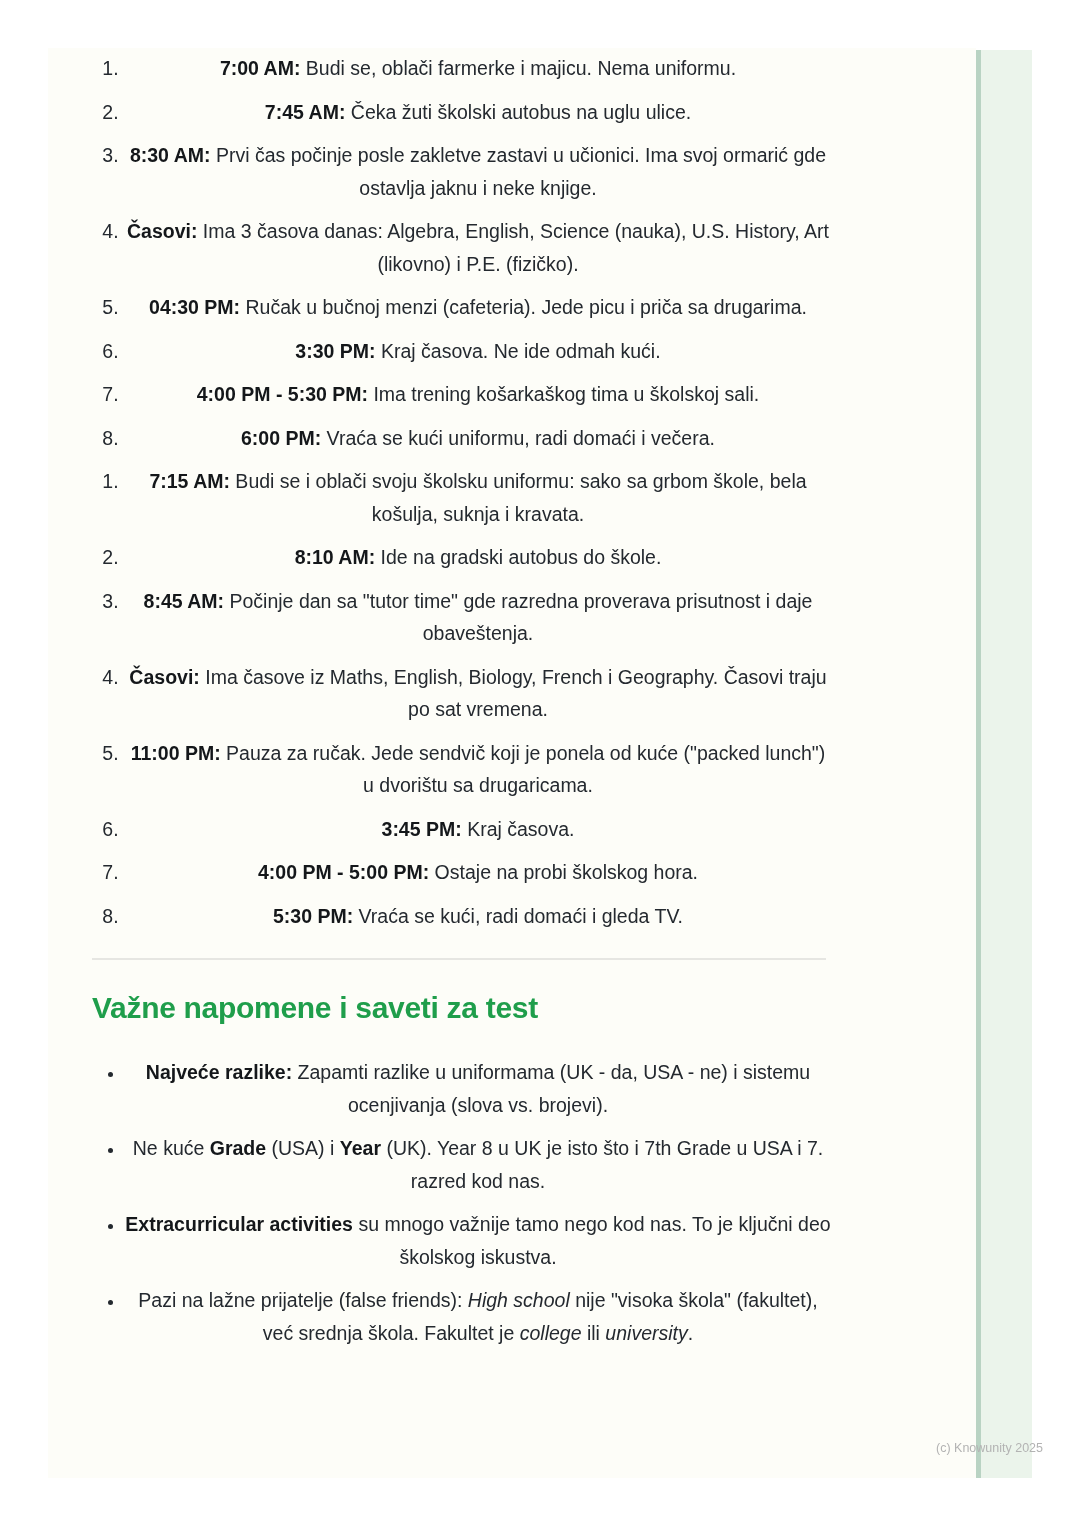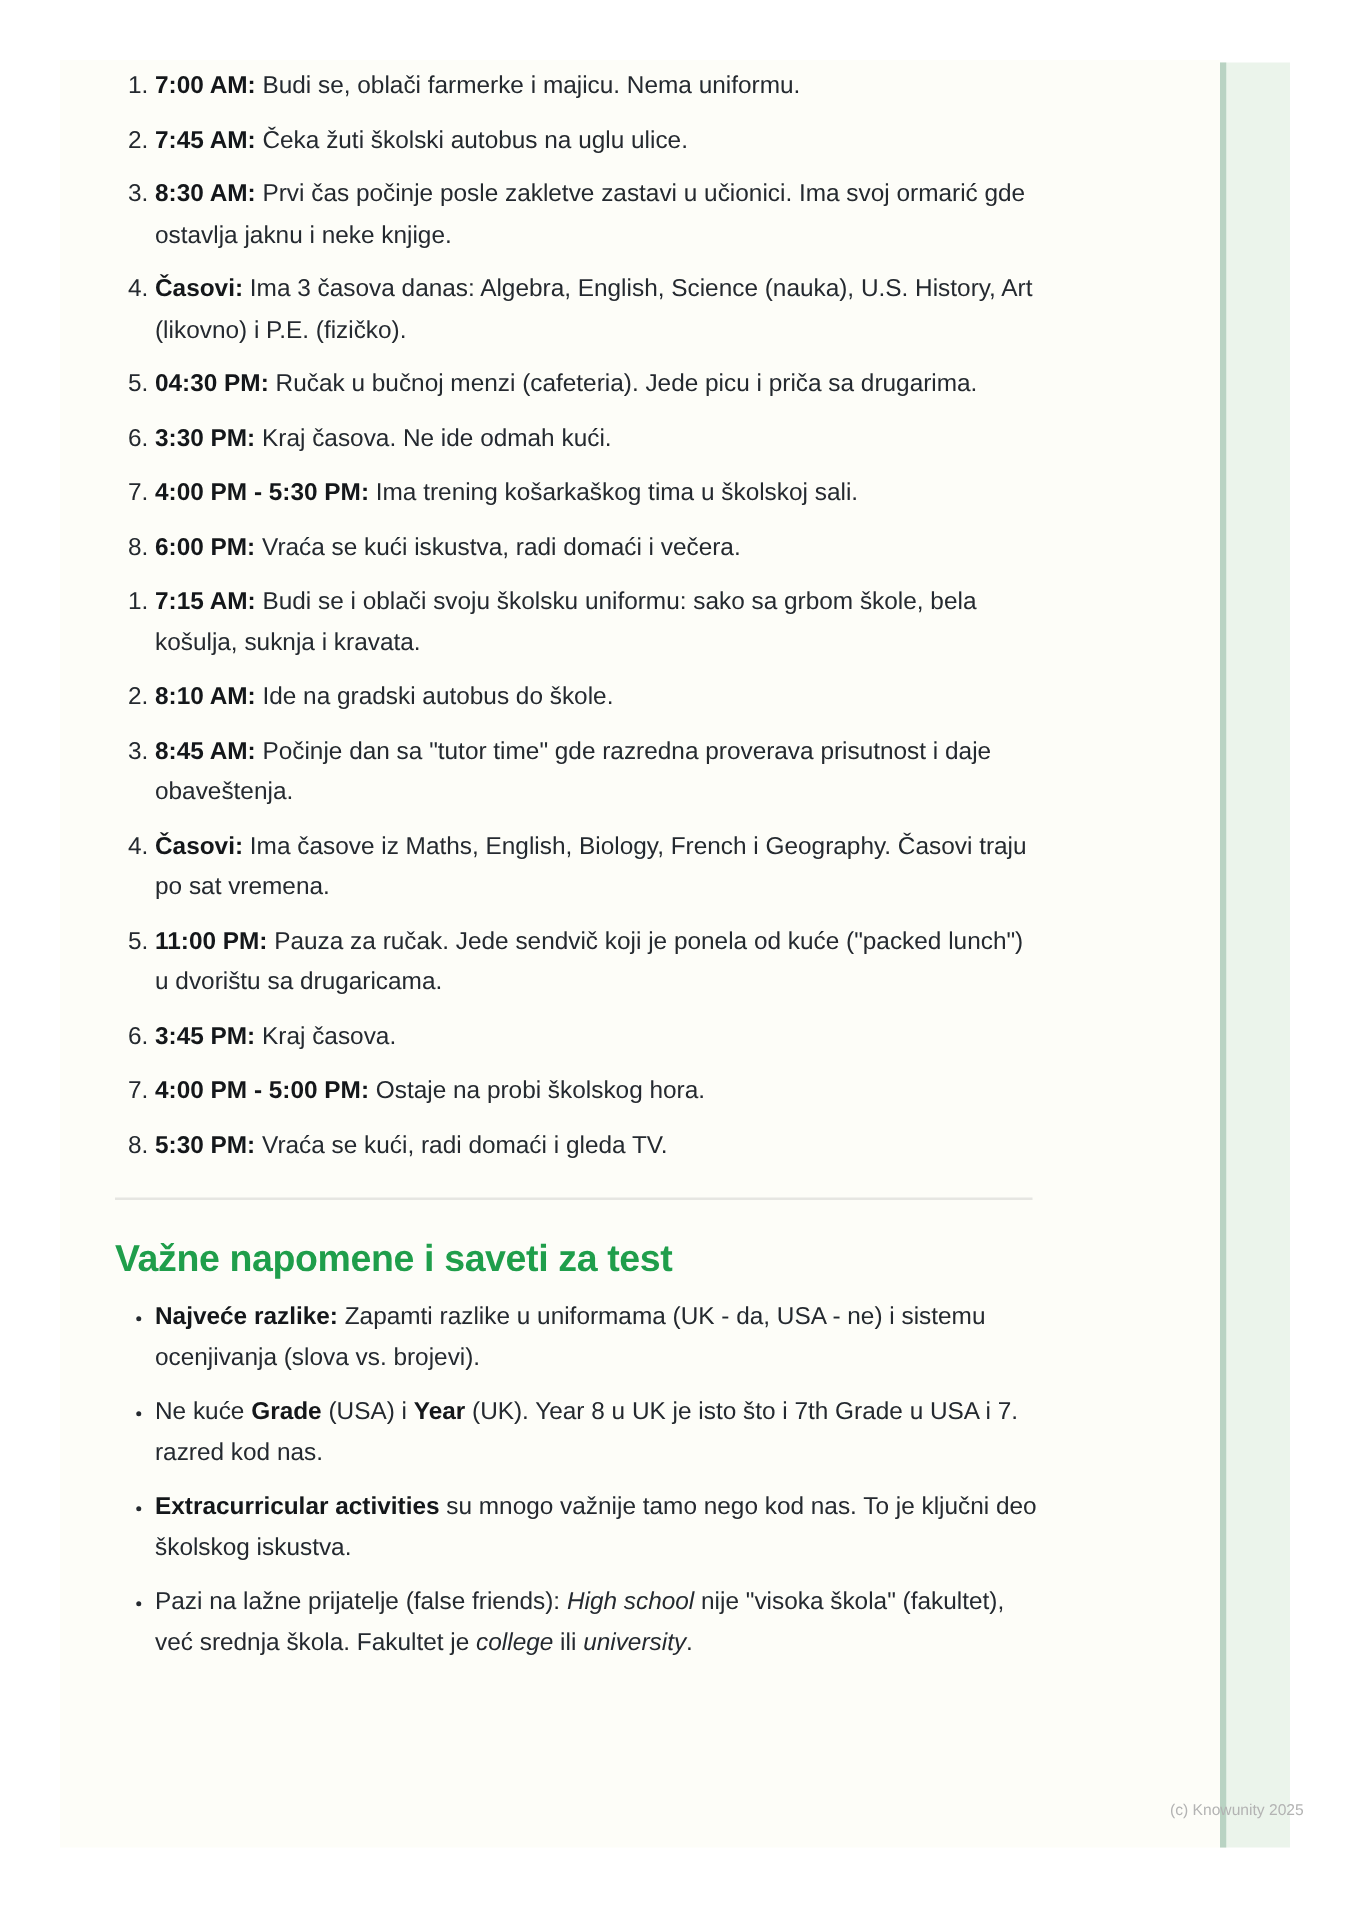--- a/index.html
+++ b/index.html
@@ -37,20 +37,21 @@
       position: absolute;
       left: 92px;
       top: 52px;
       width: 740px;
       font-size: 19.5px;
       line-height: 32.5px;
     }
     ol, ul {
       margin: 0;
       padding-left: 32px;
+      text-align: center;
     }
     ol li, ul li {
       margin: 0 0 11px 0;
       padding-left: 0;
     }
     ol li::marker {
       color: #24292f;
     }
     ul li::marker {
       color: #24292f;
@@ -67,21 +68,21 @@
       font-size: 19.5px;
       line-height: 32px;
     }
     .divider {
       height: 2px;
       background: #e6e6e2;
       margin: 26px 6px 28px 0;
       width: 734px;
     }
     h2 {
-      margin: 0 0 9px 0;
+      margin: 0 0 28px 0;
       font-size: 30px;
       line-height: 40px;
       font-weight: 700;
       color: #1f9e4b;
       letter-spacing: -0.3px;
     }
     .watermark {
       position: absolute;
       left: 893px;
       top: 1441px;
@@ -101,21 +102,21 @@
 <div class="content">
 
   <ol>
     <li><b>7:00 AM:</b><span> Budi se, oblači farmerke i majicu. Nema uniformu.</span></li>
     <li><b>7:45 AM:</b><span> Čeka žuti školski autobus na uglu ulice.</span></li>
     <li><b>8:30 AM:</b><span> Prvi čas počinje posle zakletve zastavi u učionici. Ima svoj ormarić gde ostavlja jaknu i neke knjige.</span></li>
     <li><b>Časovi:</b><span> Ima 3 časova danas: Algebra, English, Science (nauka), U.S. History, Art (likovno) i P.E. (fizičko).</span></li>
     <li><b>04:30 PM:</b><span> Ručak u bučnoj menzi (cafeteria). Jede picu i priča sa drugarima.</span></li>
     <li><b>3:30 PM:</b><span> Kraj časova. Ne ide odmah kući.</span></li>
     <li><b>4:00 PM - 5:30 PM:</b><span> Ima trening košarkaškog tima u školskoj sali.</span></li>
-    <li><b>6:00 PM:</b><span> Vraća se kući iskustva, radi domaći i večera.</span></li>
+    <li><b>6:00 PM:</b><span> Vraća se kući uniformu, radi domaći i večera.</span></li>
   </ol>
 
 
   <ol>
     <li><b>7:15 AM:</b><span> Budi se i oblači svoju školsku uniformu: sako sa grbom škole, bela košulja, suknja i kravata.</span></li>
     <li><b>8:10 AM:</b><span> Ide na gradski autobus do škole.</span></li>
     <li><b>8:45 AM:</b><span> Počinje dan sa "tutor time" gde razredna proverava prisutnost i daje obaveštenja.</span></li>
     <li><b>Časovi:</b><span> Ima časove iz Maths, English, Biology, French i Geography. Časovi traju po sat vremena.</span></li>
     <li><b>11:00 PM:</b><span> Pauza za ručak. Jede sendvič koji je ponela od kuće ("packed lunch") u dvorištu sa drugaricama.</span></li>
     <li><b>3:45 PM:</b><span> Kraj časova.</span></li>

